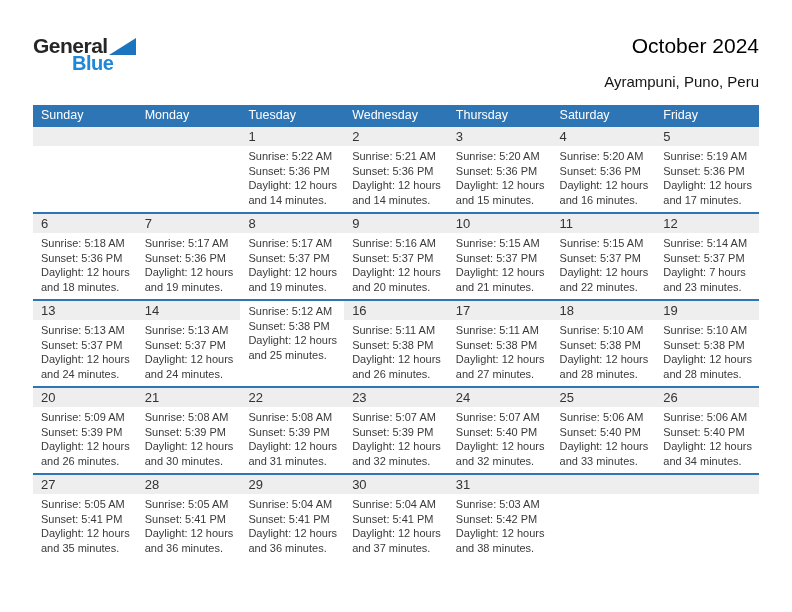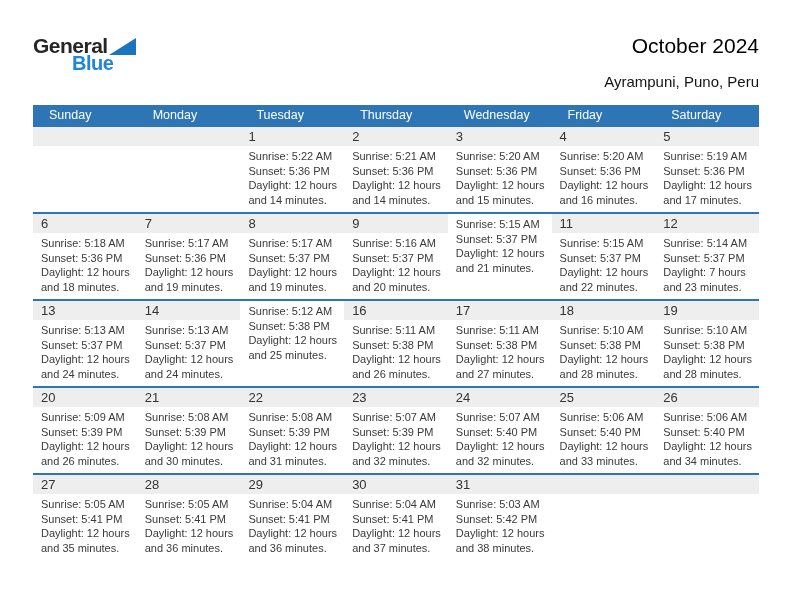--- a/index.html
+++ b/index.html
@@ -30,21 +30,21 @@
   .month-title { font-size:21px; color:#000000; line-height:32px; }
   .location-subtitle { font-size:15px; color:#141414; margin-top:11px; }
 
   
   .calendar { position:absolute; left:33px; top:105px; width:726px; }
   .weekday-header {
     display:grid; grid-template-columns:repeat(7,1fr);
     background:#2E75B6; height:20px;
   }
   .weekday-header .wd {
-    color:#ffffff; font-size:12.5px; line-height:20px; padding-left:16px;
+    color:#ffffff; font-size:12.5px; line-height:20px; padding-left:8px;
     overflow:hidden; white-space:nowrap;
   }
   .week-row {
     display:grid; grid-template-columns:repeat(7,1fr);
     border-top:2px solid #2E75B6;
     height:85px;
   }
   .day-cell { overflow:hidden; }
   .day-num {
     height:19px; background:#EEEEEE;
@@ -73,24 +73,24 @@
   <div class="title-block">
     <div class="month-title">October 2024</div>
     <div class="location-subtitle">Ayrampuni, Puno, Peru</div>
   </div>
 
   <div class="calendar">
     <div class="weekday-header">
       <span class="wd">Sunday</span>
       <span class="wd">Monday</span>
       <span class="wd">Tuesday</span>
+      <span class="wd">Wednesday</span>
       <span class="wd">Thursday</span>
-      <span class="wd">Wednesday</span>
+      <span class="wd">Saturday</span>
       <span class="wd">Friday</span>
-      <span class="wd">Saturday</span>
     </div>
     <div>
         <div class="week-row">
           <div class="day-cell">
             <div class="day-num"></div>
             <div class="day-body"></div>
           </div>
           <div class="day-cell">
             <div class="day-num"></div>
             <div class="day-body"></div>
@@ -163,20 +163,21 @@
           </div>
           <div class="day-cell">
             <div class="day-num">9</div>
             <div class="day-body">
               <div class="day-line">Sunrise: 5:16 AM</div>
               <div class="day-line">Sunset: 5:37 PM</div>
               <div class="day-line">Daylight: 12 hours and 20 minutes.</div>
             </div>
           </div>
           <div class="day-cell">
+            <div class="day-num">10</div>
             <div class="day-body">
               <div class="day-line">Sunrise: 5:15 AM</div>
               <div class="day-line">Sunset: 5:37 PM</div>
               <div class="day-line">Daylight: 12 hours and 21 minutes.</div>
             </div>
           </div>
           <div class="day-cell">
             <div class="day-num">11</div>
             <div class="day-body">
               <div class="day-line">Sunrise: 5:15 AM</div>

